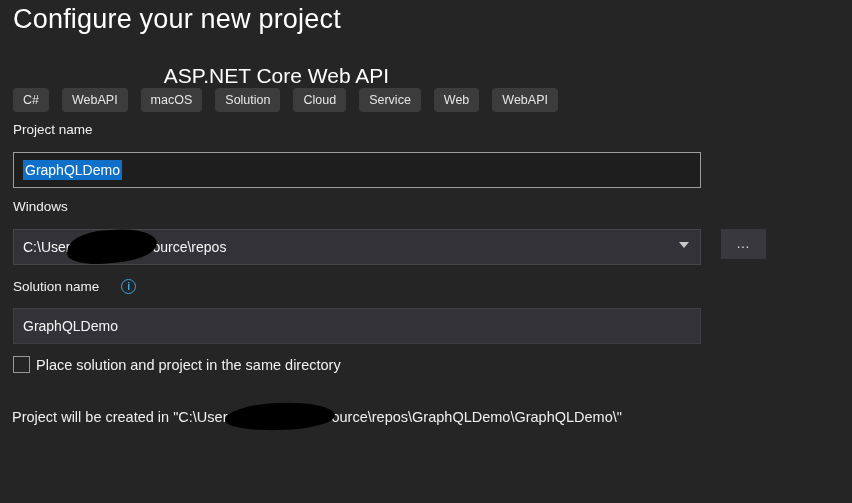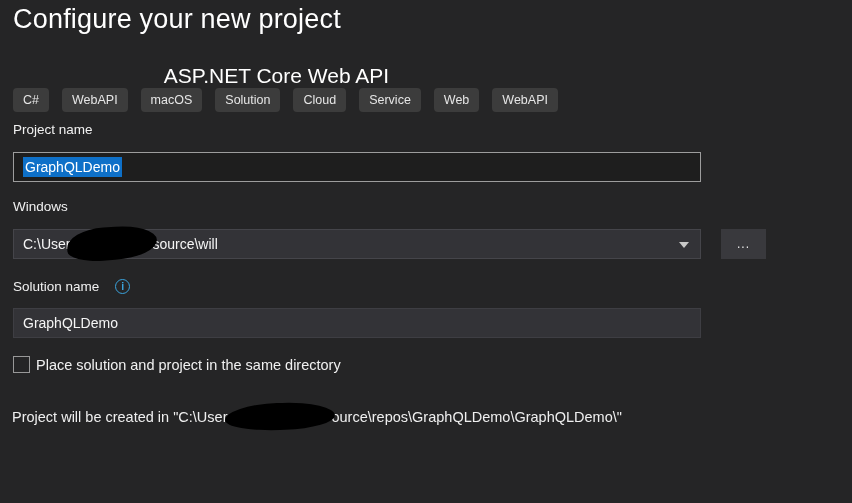--- a/index.html
+++ b/index.html
@@ -30,34 +30,34 @@
     font-size:12.5px; line-height:16px;
     padding:4px 10px; border-radius:4px;
     white-space:nowrap;
   }
 
   .field-label { position:absolute; left:13px; font-size:13.5px; color:#f1f1f1; }
   .lbl-project { top:122px; }
   .lbl-location { top:199px; }
   .lbl-solution-row {
     position:absolute; left:13px; top:279px;
-    display:flex; align-items:center; gap:16px;
+    display:flex; align-items:center; gap:22px;
   }
   .lbl-solution-row .field-label-inline { font-size:13.5px; color:#f1f1f1; }
 
   .info-icon {
     width:15px; height:15px;
     border:1.5px solid #3aa3dc; border-radius:50%;
     color:#3aa3dc; font-size:10.5px; font-weight:bold;
     display:flex; align-items:center; justify-content:center;
     line-height:1;
   }
 
   .text-input {
-    position:absolute; left:13px; width:688px; height:30px;
+    position:absolute; left:13px; width:688px; height:36px;
     display:flex; align-items:center;
     padding:0 9px; font-size:14px; color:#f5f5f5;
   }
   .input-project {
     top:152px;
     background:#1e1e1e;
     border:1px solid #9d9d9d;
   }
   .selected-text { background:#0e70c8; color:#ffffff; padding:2px 2px; }
 
@@ -149,21 +149,21 @@
 
 <div class="text-input input-project">
   <span class="selected-text">GraphQLDemo</span>
 </div>
 
 <div class="field-label lbl-location">Windows</div>
 
 <div class="text-input combo">
   <span class="keep-ws">C:\User</span>
     <span class="blob blob-location"></span>
-    <span class="keep-ws">source\will</span>
+    <span class="keep-ws">ource\repos</span>
   <span class="combo-arrow"></span>
 </div>
 
 <button class="browse-btn">...</button>
 
 <div class="lbl-solution-row">
   <span class="field-label-inline">Solution name</span>
   <span class="info-icon">i</span>
 </div>
 

